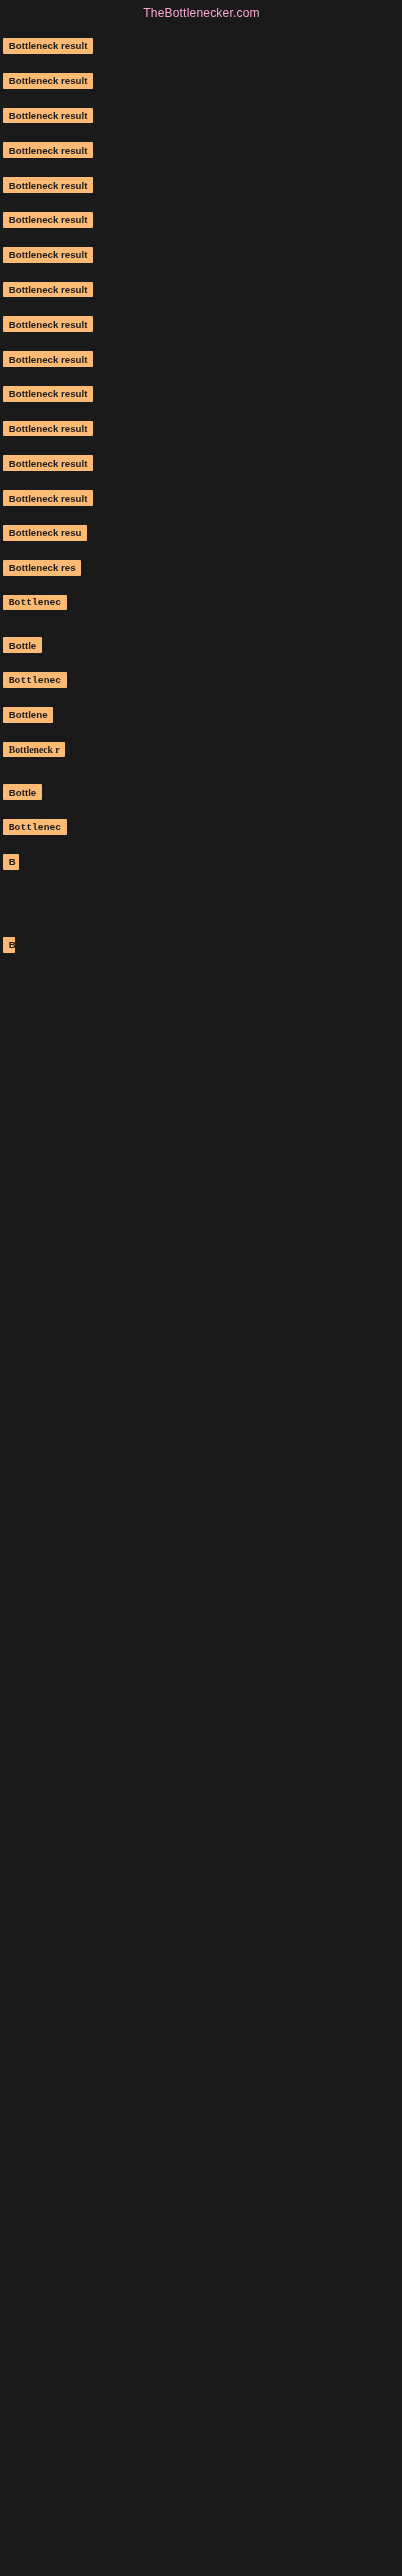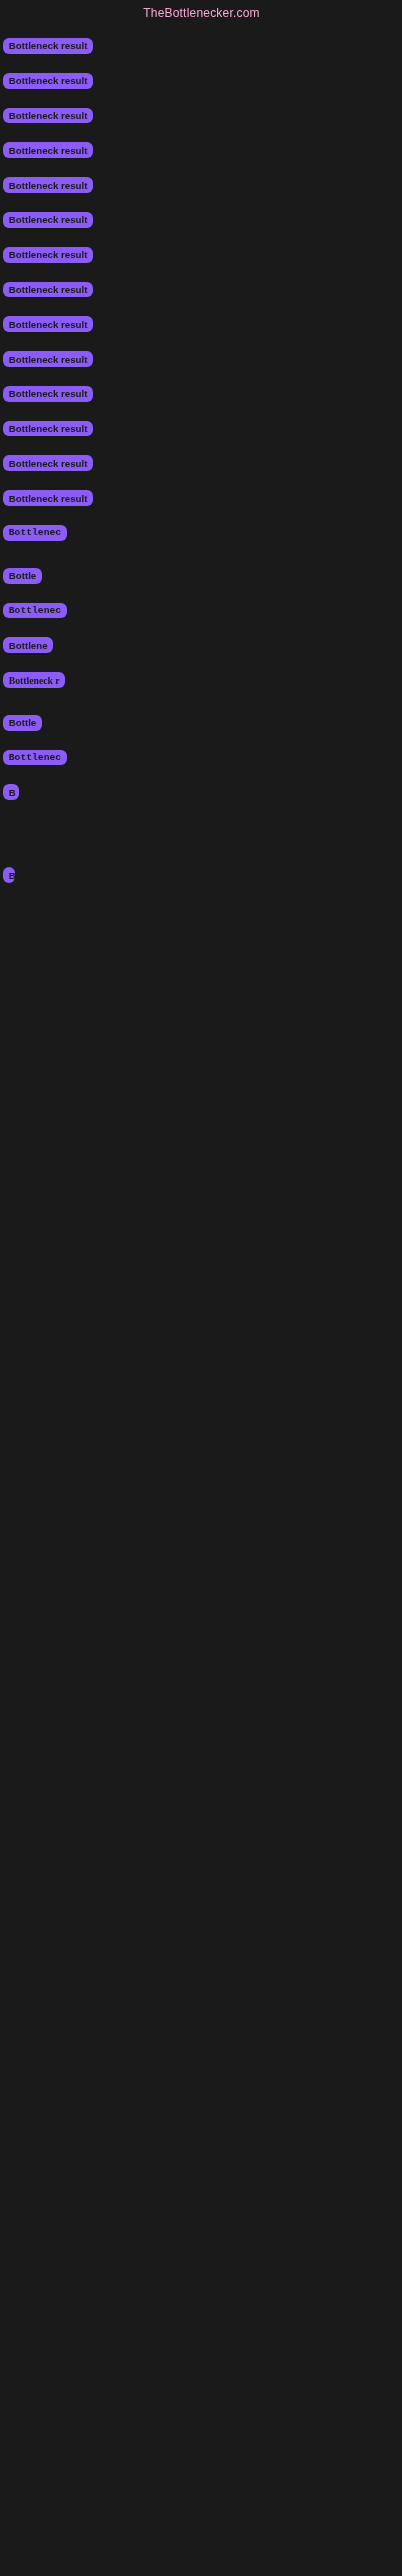--- a/index.html
+++ b/index.html
@@ -24,26 +24,26 @@
       letter-spacing: 0.2px;
     }
 
     .bottleneck-item {
       margin-bottom: 0;
       padding: 8px 0 8px 3.2px;
     }
 
     .bottleneck-badge {
       display: inline-block;
-      background-color: #8b5cf6;
+      background-color: #fdba74;
       color: #1a1a1a;
       font-size: 9.7px;
       font-weight: bold;
       padding: 2.4px 5.6px;
-      border-radius: 6px;
+      border-radius: 1px;
       white-space: nowrap;
       overflow: hidden;
     }
 
     
     .item-full .bottleneck-badge { max-width: 153px; }
     .item-lg .bottleneck-badge { max-width: 149px; }
     .item-md2 .bottleneck-badge { max-width: 145px; }
     .item-sm2 .bottleneck-badge { max-width: 105px; }
     .item-sm .bottleneck-badge { max-width: 89px; font-family: Liberation Serif, serif; }
@@ -68,20 +68,22 @@
     <div class="bottleneck-item item-full"><span class="bottleneck-badge">Bottleneck result</span></div>
     <div class="bottleneck-item item-full"><span class="bottleneck-badge">Bottleneck result</span></div>
     <div class="bottleneck-item item-full"><span class="bottleneck-badge">Bottleneck result</span></div>
     <div class="bottleneck-item item-full"><span class="bottleneck-badge">Bottleneck result</span></div>
     <div class="bottleneck-item item-full"><span class="bottleneck-badge">Bottleneck result</span></div>
     <div class="bottleneck-item item-full"><span class="bottleneck-badge">Bottleneck result</span></div>
     <div class="bottleneck-item item-full"><span class="bottleneck-badge">Bottleneck result</span></div>
     <div class="bottleneck-item item-full"><span class="bottleneck-badge">Bottleneck result</span></div>
     <div class="bottleneck-item item-full"><span class="bottleneck-badge">Bottleneck result</span></div>
     <div class="bottleneck-item item-full"><span class="bottleneck-badge">Bottleneck result</span></div>
+    <div class="bottleneck-item item-lg"><span class="bottleneck-badge">Bottleneck resu</span></div>
+    <div class="bottleneck-item item-md2"><span class="bottleneck-badge">Bottleneck res</span></div>
     <div class="bottleneck-item item-xs2"><span class="bottleneck-badge">Bottlenec</span></div>
     <div class="bottleneck-item item-xs"><span class="bottleneck-badge">Bottle</span></div>
     <div class="bottleneck-item item-xs2"><span class="bottleneck-badge">Bottlenec</span></div>
     <div class="bottleneck-item item-xxs"><span class="bottleneck-badge">Bottlene</span></div>
     <div class="bottleneck-item item-sm"><span class="bottleneck-badge">Bottleneck r</span></div>
     <div class="bottleneck-item item-xs"><span class="bottleneck-badge">Bottle</span></div>
     <div class="bottleneck-item item-xs2"><span class="bottleneck-badge">Bottlenec</span></div>
     <div class="bottleneck-item item-pico"><span class="bottleneck-badge">B</span></div>
     <div class="bottleneck-item item-nano"></div>
     <div class="bottleneck-item item-nano"></div>

